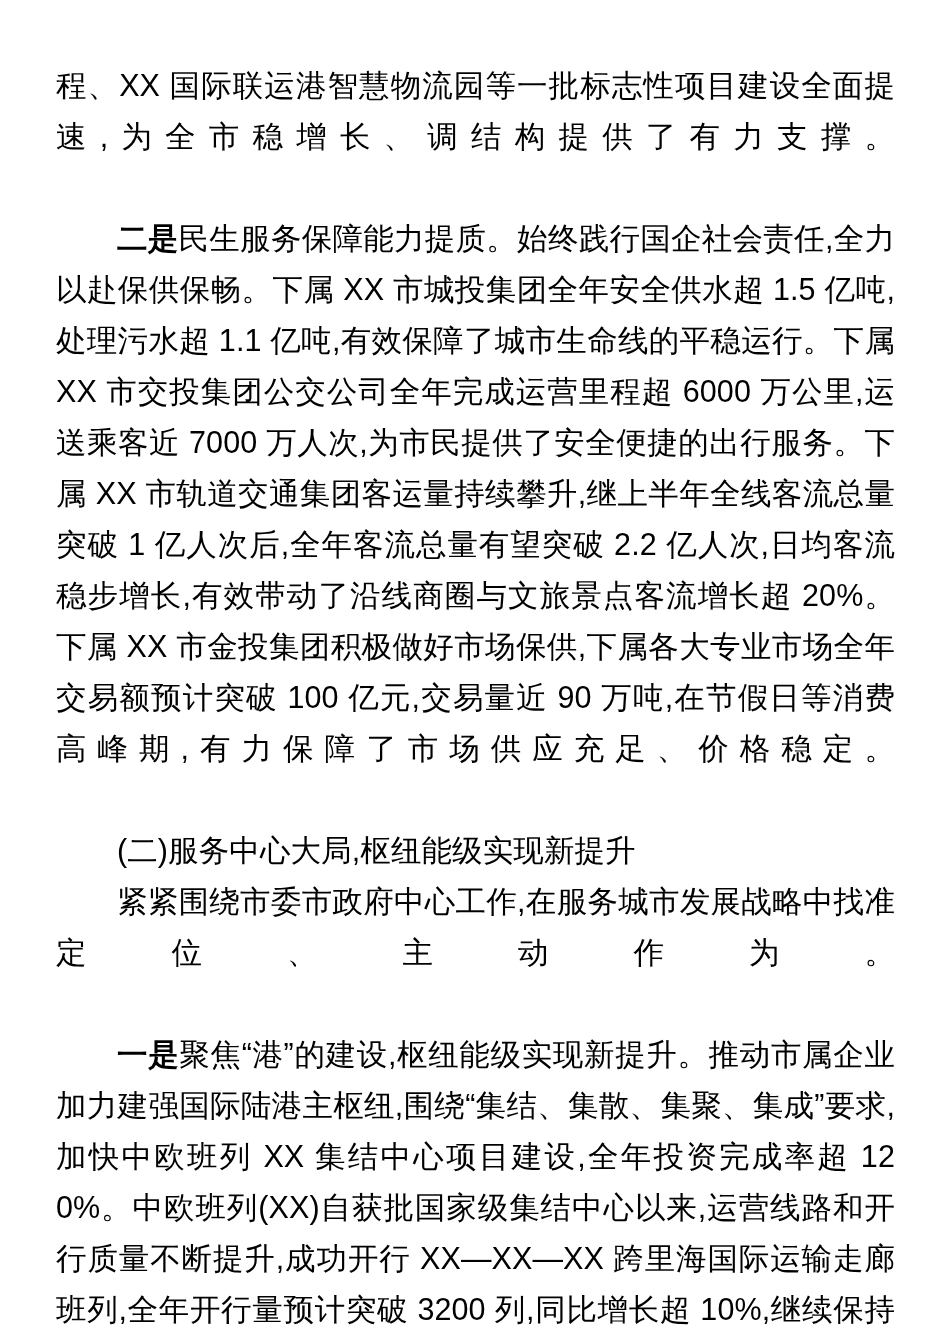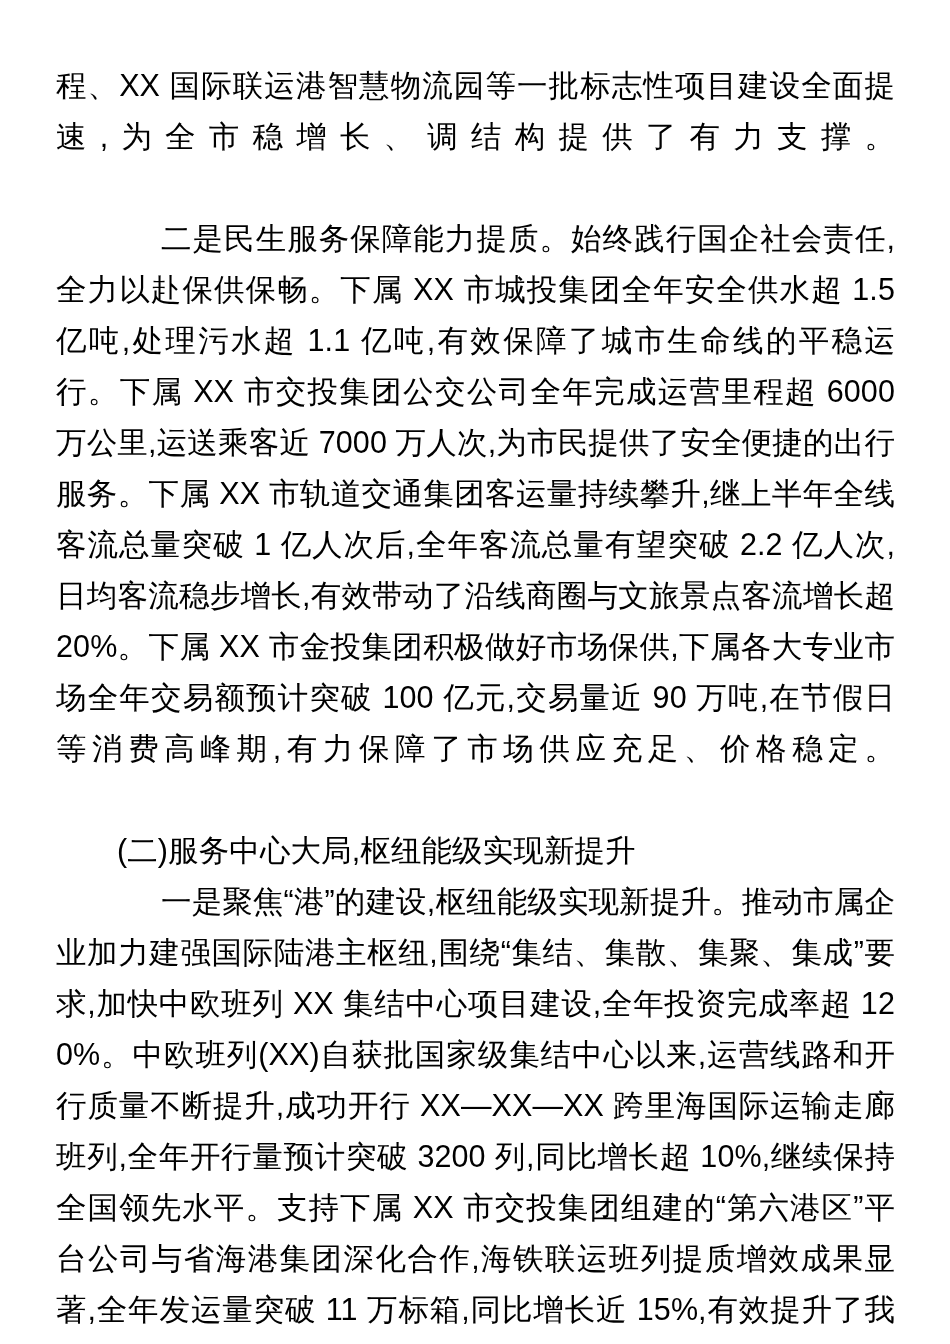--- a/index.html
+++ b/index.html
@@ -34,22 +34,21 @@
     text-justify: inter-character;
     letter-spacing: 0.1px;
     font-weight: 400;
     word-break: break-all;
     text-indent: 0;
   }
   p.indent {
     text-indent: 61px;
   }
   .lead {
-    font-weight: 400;
-    margin-left: 44px;
+    font-weight: 700;
   }
   
   p.para::after {
     content: "";
     display: inline-block;
     width: 100%;
   }
   p.nojust {
     text-align: left;
   }
@@ -66,19 +65,22 @@
     </p>
 
     <p class="para indent">
       <span class="lead">二是</span><span>民生服务保障能力提质。始终践行国企社会责任,全力以赴保供保畅。下属 XX 市城投集团全年安全供水超 1.5 亿吨,处理污水超 1.1 亿吨,有效保障了城市生命线的平稳运行。下属 XX 市交投集团公交公司全年完成运营里程超 6000 万公里,运送乘客近 7000 万人次,为市民提供了安全便捷的出行服务。下属 XX 市轨道交通集团客运量持续攀升,继上半年全线客流总量突破 1 亿人次后,全年客流总量有望突破 2.2 亿人次,日均客流稳步增长,有效带动了沿线商圈与文旅景点客流增长超 20%。下属 XX 市金投集团积极做好市场保供,下属各大专业市场全年交易额预计突破 100 亿元,交易量近 90 万吨,在节假日等消费高峰期,有力保障了市场供应充足、价格稳定。</span>
     </p>
 
     <p class="para indent nojust">
       <span>(二)服务中心大局,枢纽能级实现新提升</span>
     </p>
 
+    <p class="para indent">
+      <span>紧紧围绕市委市政府中心工作,在服务城市发展战略中找准定位、主动作为。</span>
+    </p>
 
     <p class="para indent">
       <span class="lead">一是</span><span>聚焦“港”的建设,枢纽能级实现新提升。推动市属企业加力建强国际陆港主枢纽,围绕“集结、集散、集聚、集成”要求,加快中欧班列 XX 集结中心项目建设,全年投资完成率超 120%。中欧班列(XX)自获批国家级集结中心以来,运营线路和开行质量不断提升,成功开行 XX—XX—XX 跨里海国际运输走廊班列,全年开行量预计突破 3200 列,同比增长超 10%,继续保持全国领先水平。支持下属 XX 市交投集团组建的“第六港区”平台公司与省海港集团深化合作,海铁联运班列提质增效成果显著,全年发运量突破 11 万标箱,同比增长近 15%,有效提升了我市的对外开放通道辐射能力。</span>
     </p>
 
   </div>
 </div>
 
 </body></html>

